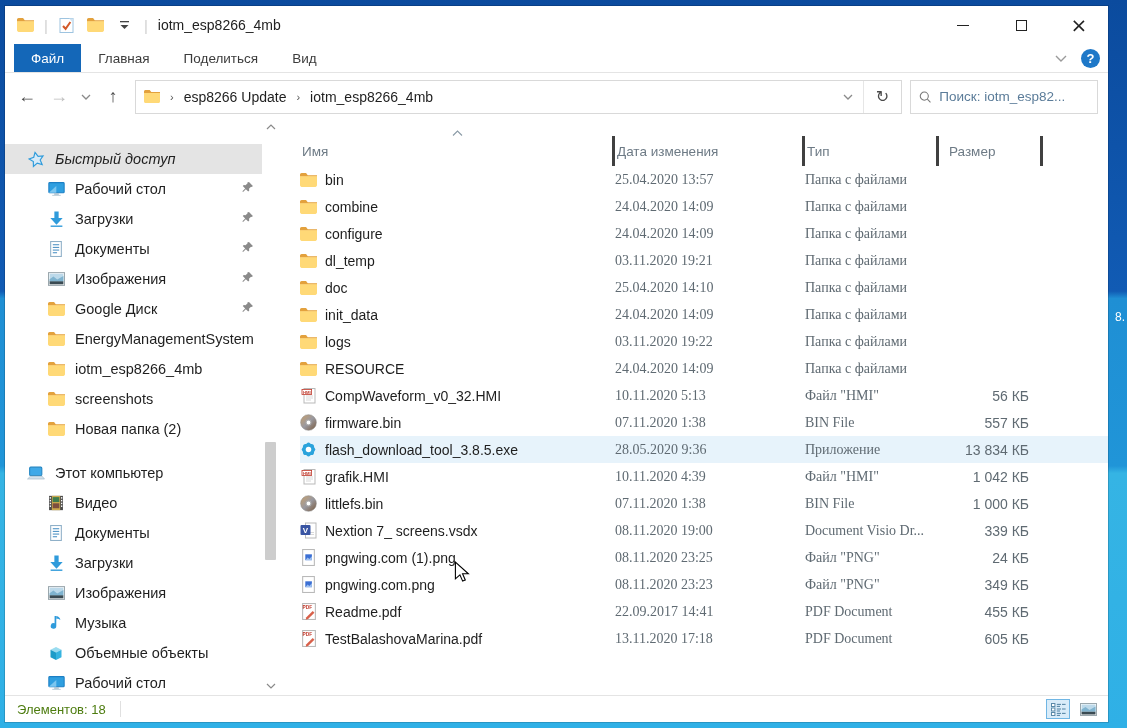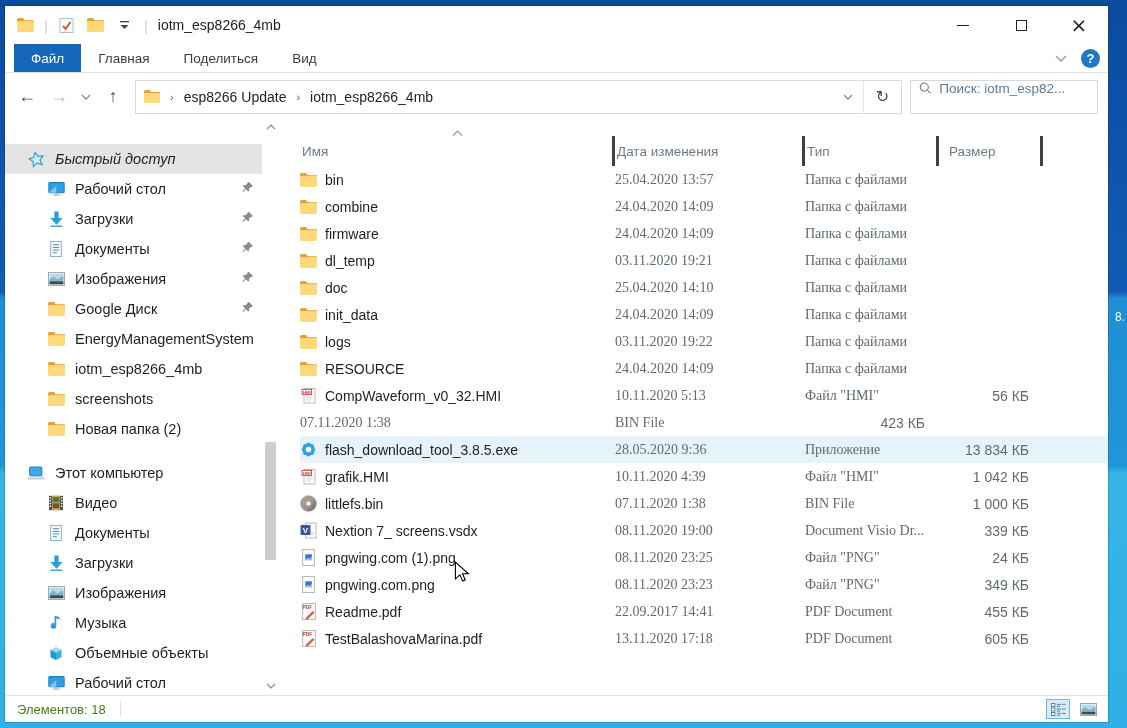--- a/index.html
+++ b/index.html
@@ -37,21 +37,21 @@
   
   .toolbar { height:47px; display:flex; align-items:center; padding:0 10px 0 8px; gap:4px; flex:0 0 auto; }
   .nav-btn { width:28px; height:28px; display:flex; align-items:center; justify-content:center; font-size:18px; color:#4a4a4a; }
   .nav-btn.disabled { color:#bdbdbd; }
   .nav-btn.small { width:18px; }
   .addr-group { display:flex; align-items:stretch; height:34px; border:1px solid #d9d9d9; flex:1 1 auto; margin:0 4px; background:#fff; }
   .addr-main { display:flex; align-items:center; gap:6px; padding:0 8px; flex:1 1 auto; font-size:14px; color:#1f1f1f; }
   .crumb-sep { color:#555; font-size:11px; padding:0 4px; }
   .addr-chevron { width:30px; display:flex; align-items:center; justify-content:center; color:#555; }
   .refresh-btn { width:38px; display:flex; align-items:center; justify-content:center; border-left:1px solid #e6e6e6; font-size:16px; color:#4a4a4a; font-family:"DejaVu Sans",sans-serif; }
-  .search-box { width:188px; height:34px; border:1px solid #d9d9d9; display:flex; align-items:flex-start; padding:0 8px; gap:8px; background:#fff; }
+  .search-box { width:188px; height:34px; border:1px solid #d9d9d9; display:flex; align-items:center; padding:0 8px; gap:8px; background:#fff; }
   .search-box input { border:none; outline:none; width:100%; font-size:13.5px; color:#5b7c99; font-family:inherit; background:transparent; }
   .search-box input::placeholder { color:#5b7c99; opacity:1; }
 
   
   .content { flex:1 1 auto; display:flex; min-height:0; position:relative; }
 
   .sidebar { width:257px; flex:0 0 auto; padding-top:24px; overflow:hidden; }
   .side-item { height:30px; display:flex; align-items:center; gap:10px; font-size:14.5px; color:#1f1f1f; padding-right:8px; }
   .side-item.selected { background:#e4e4e4; }
   .side-item .lbl { white-space:nowrap; overflow:hidden; flex:1 1 auto; }
@@ -470,21 +470,21 @@
     <span class="fsize"></span>
   </div>
           <div class="frow">
     <span class="fname">
               <span class="ficon">
                 <svg width="17" height="14" viewBox="0 0 16 13">
                   <path fill="#e3a13d" d="M0 1.5C0 .7.7 0 1.5 0h4.2l1.6 2H16v1.4H0z"></path>
                   <path fill="#ffd977" d="M0 3h16v8.5c0 .8-.7 1.5-1.5 1.5h-13C.7 13 0 12.3 0 11.5z"></path>
                 </svg>
               </span>
-              <span class="ntext">firmware</span>
+              <span class="ntext">configure</span>
             </span>
     <span class="fdate">24.04.2020 14:09</span>
     <span class="ftype">Папка с файлами</span>
     <span class="fsize"></span>
   </div>
           <div class="frow">
     <span class="fname">
               <span class="ficon">
                 <svg width="17" height="14" viewBox="0 0 16 13">
                   <path fill="#e3a13d" d="M0 1.5C0 .7.7 0 1.5 0h4.2l1.6 2H16v1.4H0z"></path>
@@ -567,23 +567,39 @@
                   <text x="5.8" y="6.6" font-size="4.2" fill="#c0392b" text-anchor="middle" font-weight="bold" font-family="Liberation Sans,sans-serif">HMI</text>
                 </svg>
               </span>
               <span class="ntext">CompWaveform_v0_32.HMI</span>
             </span>
     <span class="fdate">10.11.2020 5:13</span>
     <span class="ftype">Файл "HMI"</span>
     <span class="fsize">56 КБ</span>
   </div>
           <div class="frow">
+    <span class="fname">
+              <span class="ficon">
+                <svg width="17" height="17" viewBox="0 0 16 16">
+                  <defs>
+                    <linearGradient id="dg" x1="0" y1="0" x2="1" y2="1">
+                      <stop offset="0" stop-color="#c9a06a"></stop>
+                      <stop offset=".5" stop-color="#9a99a0"></stop>
+                      <stop offset="1" stop-color="#7b5a3a"></stop>
+                    </linearGradient>
+                  </defs>
+                  <circle cx="8" cy="8" r="7.4" fill="url(#dg)" stroke="#8a8a8a" stroke-width="0.5"></circle>
+                  <circle cx="8" cy="8" r="2.3" fill="#fff" stroke="#aaa"></circle>
+                </svg>
+              </span>
+              <span class="ntext">firmware.bin</span>
+            </span>
     <span class="fdate">07.11.2020 1:38</span>
     <span class="ftype">BIN File</span>
-    <span class="fsize">423 КБ</span>
+    <span class="fsize">557 КБ</span>
   </div>
           <div class="frow hover">
     <span class="fname">
               <span class="ficon">
                 <svg width="17" height="17" viewBox="0 0 16 16">
                   <g fill="#2ba3dc">
                     <rect x="2.8" y="2.8" width="10.4" height="10.4" rx="2.4"></rect>
                     <rect x="2.8" y="2.8" width="10.4" height="10.4" rx="2.4" transform="rotate(45 8 8)"></rect>
                   </g>
                   <circle cx="8" cy="8" r="2.6" fill="#fff"></circle>

